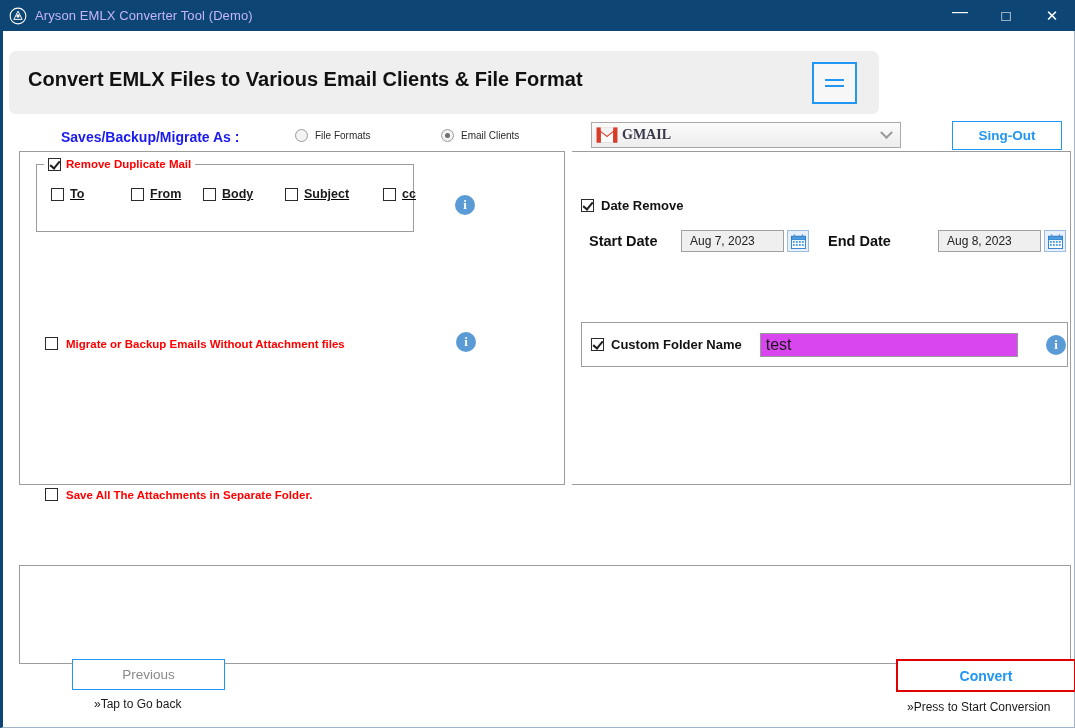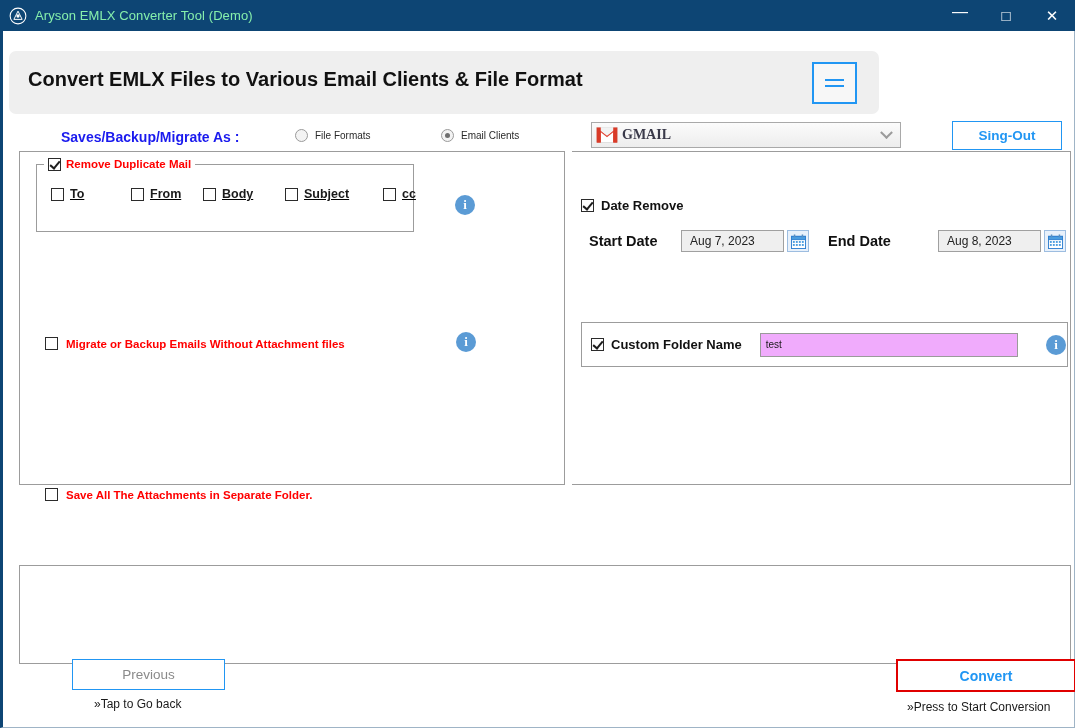--- a/index.html
+++ b/index.html
@@ -16,21 +16,21 @@
     position: absolute; top: 0; left: 0;
     width: 1075px; height: 31px;
     background: #0d4574;
     display: flex; align-items: center;
   }
   .tb-logo {
     width: 18px; height: 18px; margin-left: 9px; margin-right: 8px;
     flex: 0 0 auto;
   }
   .tb-title {
-    color: #86efac; font-size: 13px; letter-spacing: .1px;
+    color: #c4b5fd; font-size: 13px; letter-spacing: .1px;
     white-space: nowrap;
   }
   .tb-controls { margin-left: auto; display: flex; height: 31px; }
   .tb-btn {
     width: 46px; height: 31px;
     display: flex; align-items: center; justify-content: center;
     color: #ffffff; font-size: 15px; line-height: 1;
   }
   .tb-btn.min { font-size: 16px; padding-bottom: 7px; }
 
@@ -217,22 +217,22 @@
 
   .cfn-box {
     position: absolute; left: 9px; top: 170px;
     width: 487px; height: 45px;
     border: 1px solid #9c9c9c;
     display: flex; align-items: center;
   }
   .cfn-check { display: flex; align-items: center; gap: 7px; margin-left: 9px; }
   .cfn-input {
     margin-left: 18px; width: 258px; height: 24px;
-    border: 1px solid #9a9a9a; background: #f0abfc;
-    font-size: 10px; color: #1a1a1a;
+    border: 1px solid #9a9a9a; background: #d946ef;
+    font-size: 16px; color: #1a1a1a;
     display: flex; align-items: center; padding-left: 5px;
   }
 
   
   .logpanel {
     position: absolute; left: 16px; top: 534px;
     width: 1052px; height: 99px;
     border: 1px solid #9c9c9c; background: #ffffff;
   }
 

